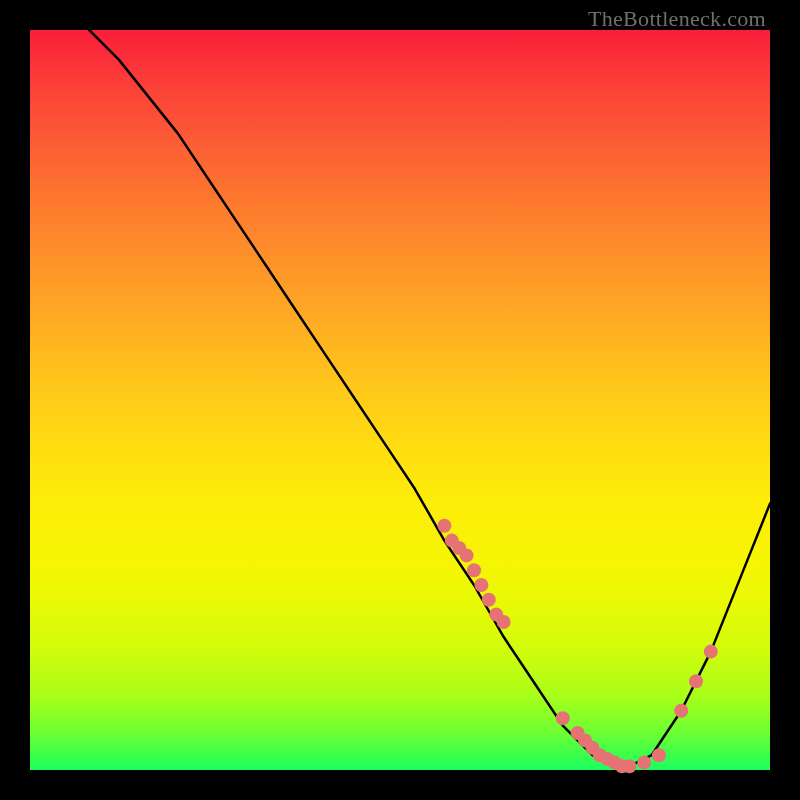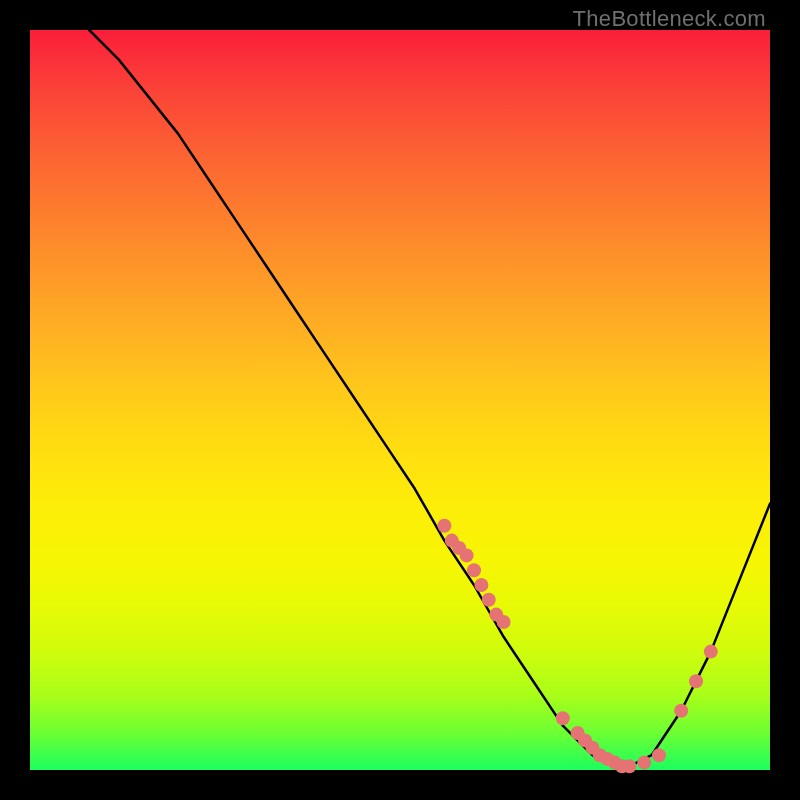--- a/index.html
+++ b/index.html
@@ -9,20 +9,21 @@
     height: 800px;
     background: #000;
     font-family: Arial, Helvetica, sans-serif;
     overflow: hidden;
   }
   .frame {
     position: relative;
     width: 800px;
     height: 800px;
     background: #000;
+    font-family: Liberation Serif, serif;
   }
   .plot {
     position: absolute;
     left: 30px;
     top: 30px;
     width: 740px;
     height: 740px;
     
     background: linear-gradient(
       to bottom,

